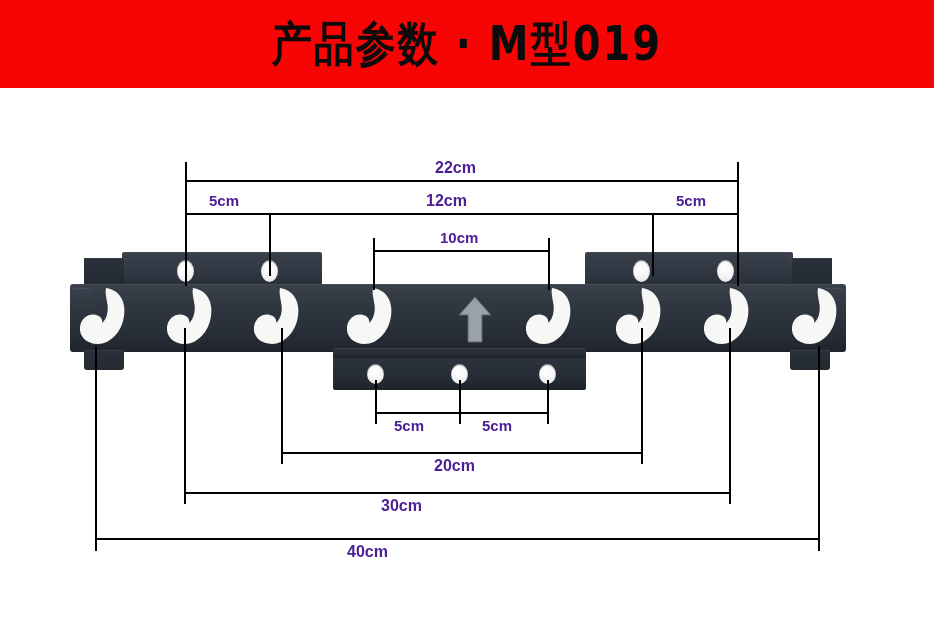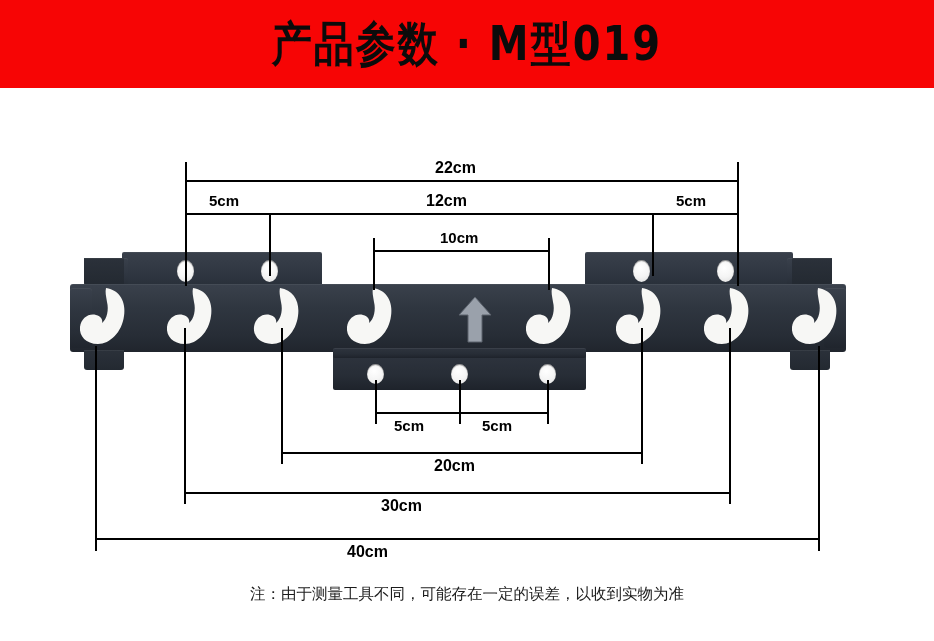--- a/index.html
+++ b/index.html
@@ -29,21 +29,21 @@
     white-space:nowrap;
   }
 
   
   .stage{position:absolute;left:0;top:88px;width:934px;height:553px;background:#fff;}
 
   
   .dim-line{position:absolute;height:0;border-top:2px solid #000;}
   .dim-tick{position:absolute;width:0;border-left:2px solid #000;}
   .dim-label{
-    position:absolute;color:#000000;font-size:15px;font-weight:bold;
+    position:absolute;color:#4c1d95;font-size:15px;font-weight:bold;
     font-family:"Liberation Sans","DejaVu Sans",sans-serif;
     white-space:nowrap;line-height:1;letter-spacing:0px;
   }
   .dim-label.big{font-size:16px;}
 
   
   .product{position:absolute;left:0;top:0;width:934px;height:553px;}
 
   .plate{
     position:absolute;
@@ -226,16 +226,15 @@
     <div class="dim-line" style="left:184px;top:404px;width:545px;"></div>
     <div class="dim-tick" style="left:184px;top:240px;height:176px;"></div>
     <div class="dim-tick" style="left:729px;top:240px;height:176px;"></div>
     <div class="dim-label big" style="left:381px;top:410px;">30cm</div>
 
     <div class="dim-line" style="left:95px;top:450px;width:723px;"></div>
     <div class="dim-tick" style="left:95px;top:258px;height:205px;"></div>
     <div class="dim-tick" style="left:818px;top:258px;height:205px;"></div>
     <div class="dim-label big" style="left:347px;top:456px;">40cm</div>
 
-    <div class="note" style="top:496px;">注：由于测量工具不同，可能存在一定的误差，以收到实物为准</div>
 
   </div>
 </div>
 
 </body></html>

